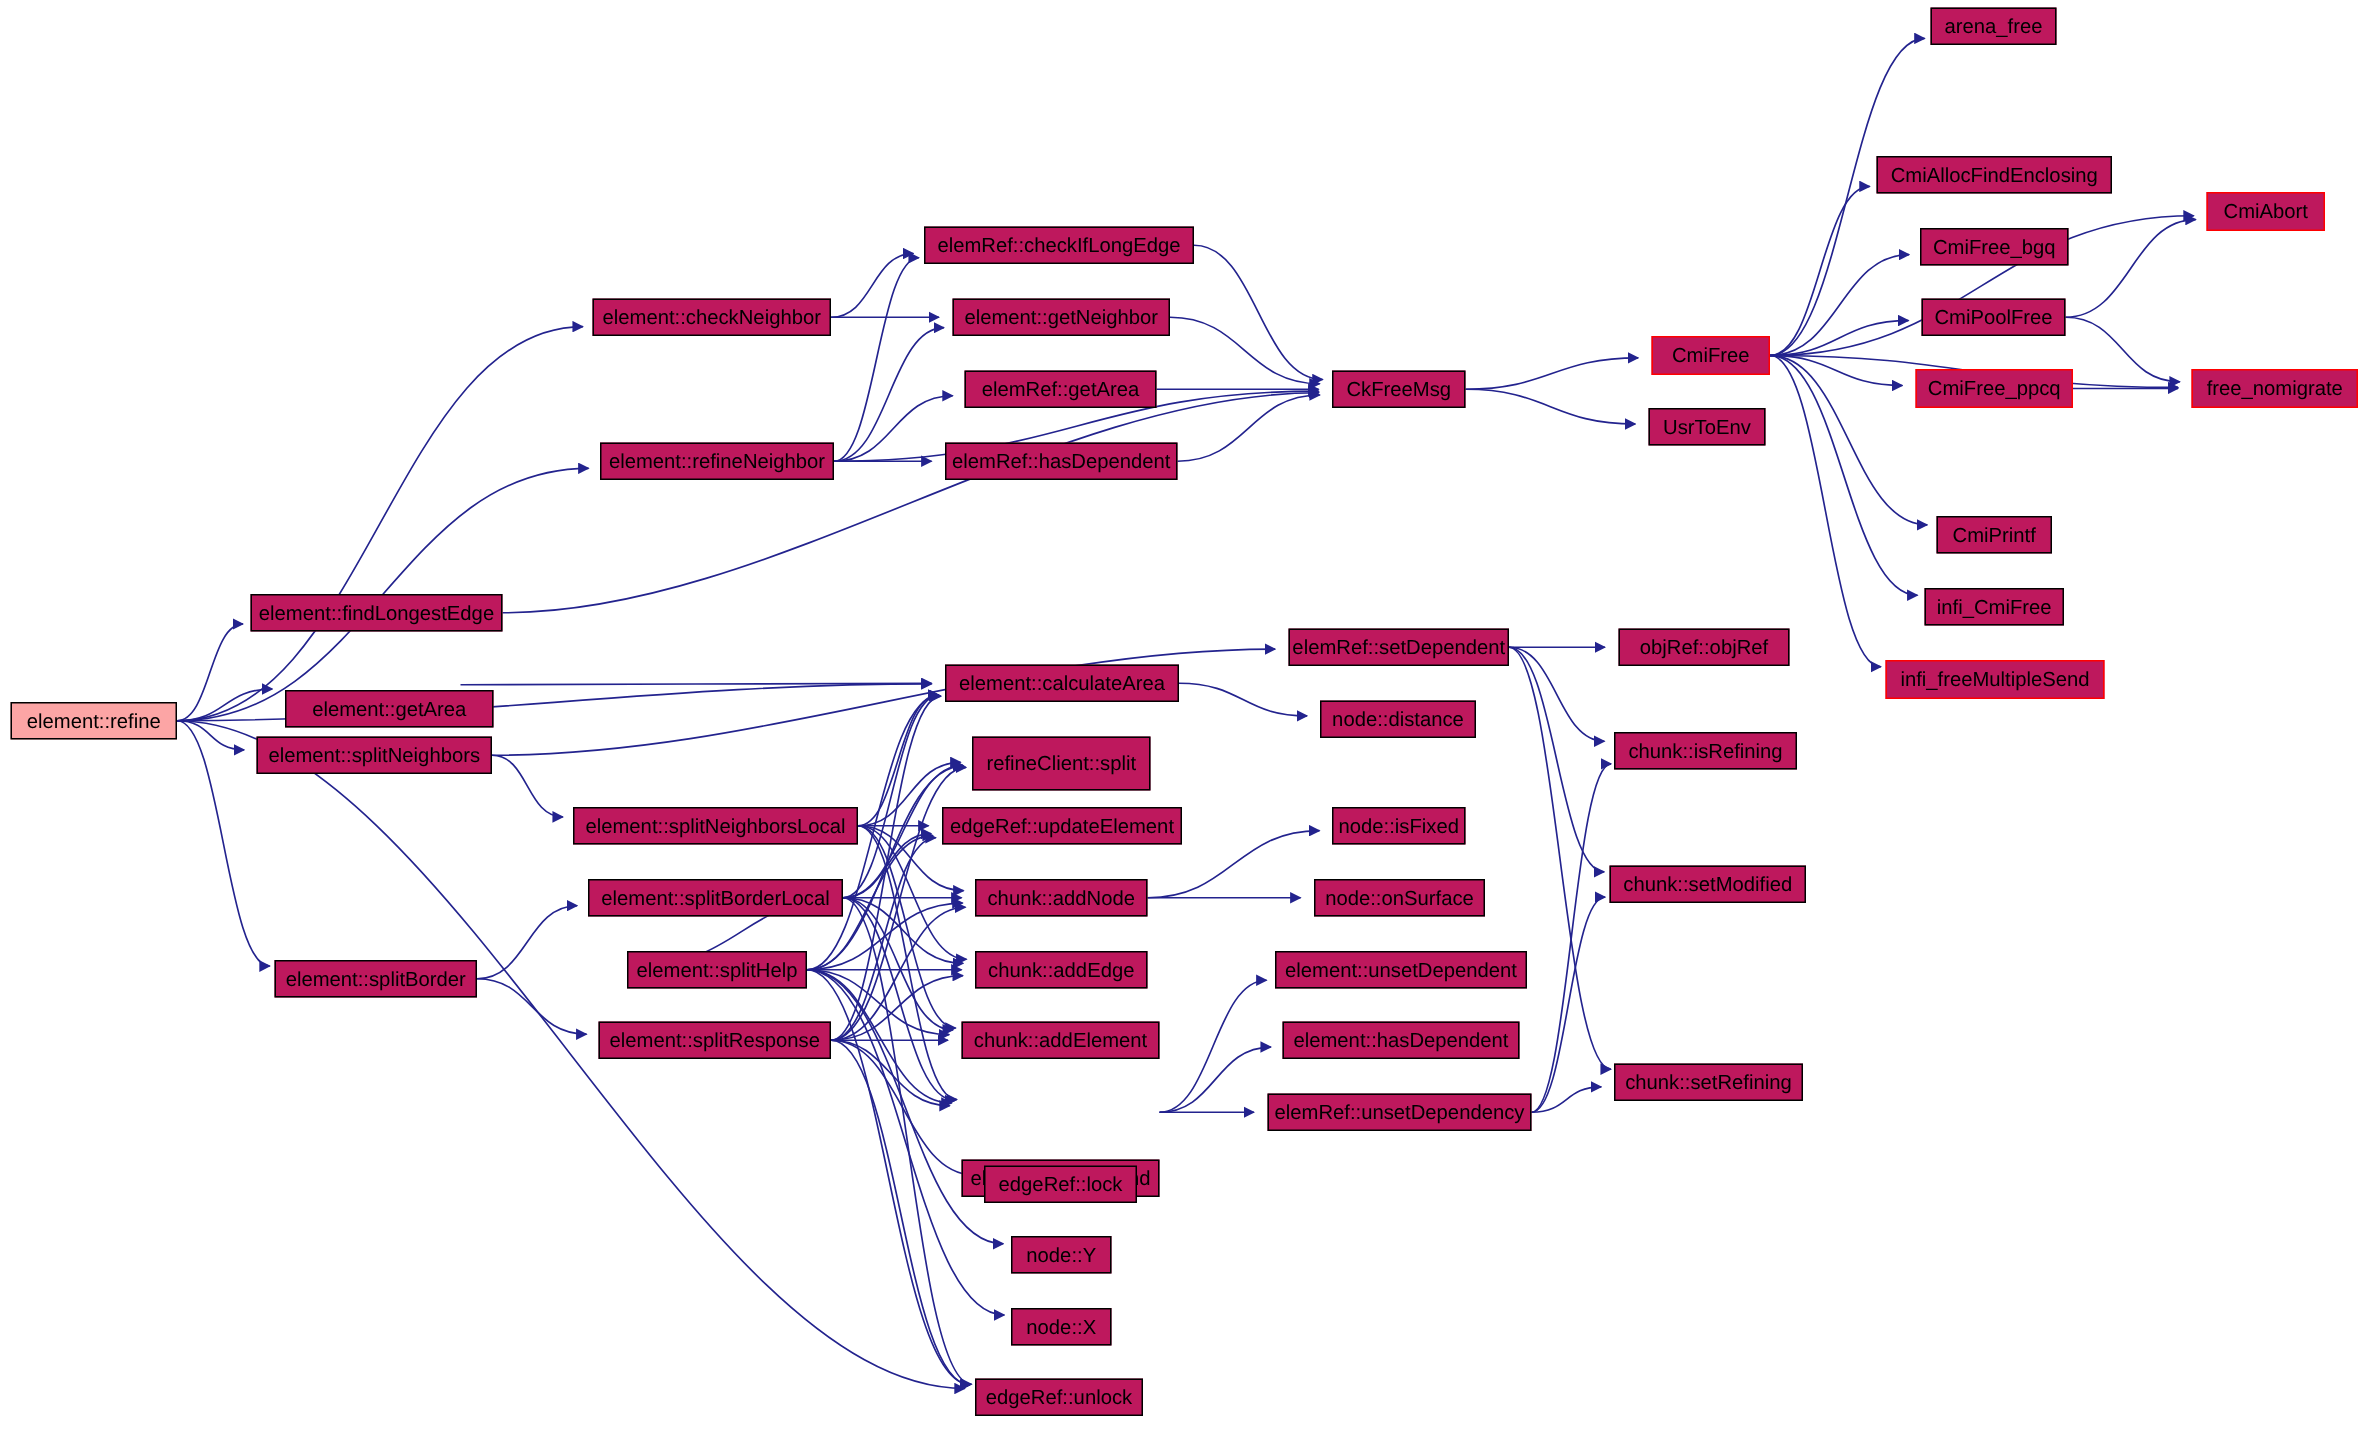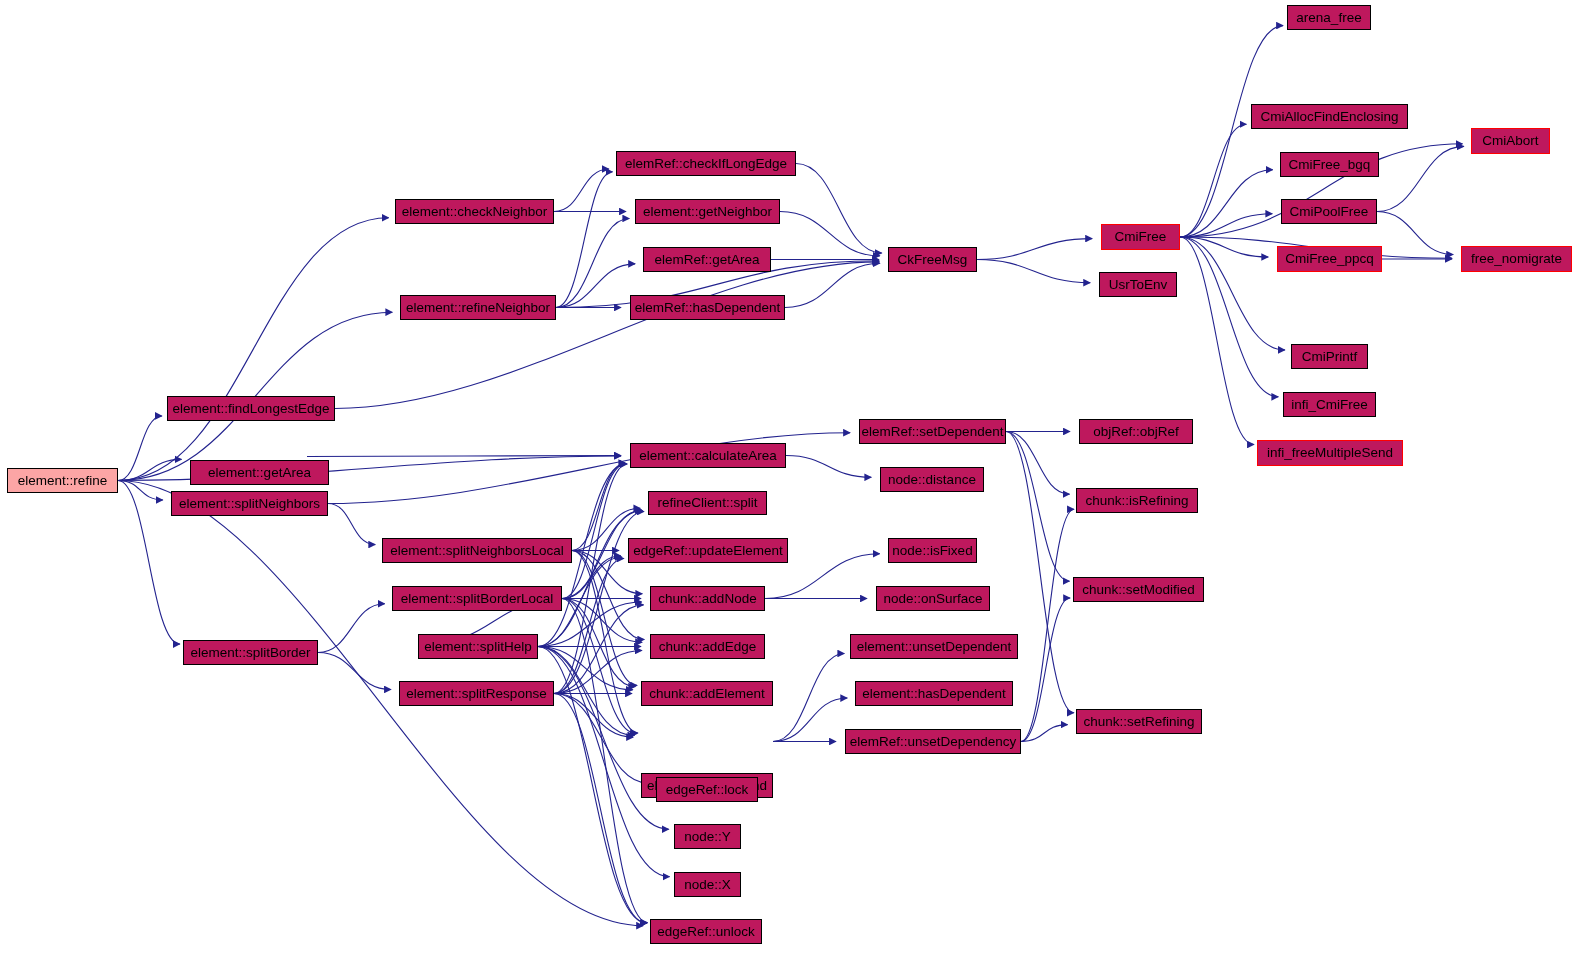--- a/index.html
+++ b/index.html
@@ -140,21 +140,21 @@
       <div class="node" style="left: 400px; top: 295px; width: 156px; height: 25px;">element::refineNeighbor</div>
       <div class="node" style="left: 167px; top: 396px; width: 168px; height: 25px;">element::findLongestEdge</div>
       <div class="node" style="left: 190px; top: 444px; width: 139px; height: 25px; margin-top: 16px;">element::getArea</div>
       <div class="node" style="left: 171px; top: 491px; width: 157px; height: 25px;">element::splitNeighbors</div>
       <div class="node" style="left: 183px; top: 640px; width: 135px; height: 25px;">element::splitBorder</div>
       <div class="node" style="left: 616px; top: 151px; width: 180px; height: 25px;">elemRef::checkIfLongEdge</div>
       <div class="node" style="left: 635px; top: 199px; width: 145px; height: 25px;">element::getNeighbor</div>
       <div class="node" style="left: 643px; top: 247px; width: 128px; height: 25px;">elemRef::getArea</div>
       <div class="node" style="left: 630px; top: 295px; width: 155px; height: 25px;">elemRef::hasDependent</div>
       <div class="node" style="left: 630px; top: 443px; width: 156px; height: 25px;">element::calculateArea</div>
-      <div class="node" style="left: 648px; top: 491px; width: 119px; height: 24px;">refineClient::split</div>
+      <div class="node" style="left: 648px; top: 491px; width: 119px; height: 36px;">refineClient::split</div>
       <div class="node" style="left: 628px; top: 538px; width: 160px; height: 25px;">edgeRef::updateElement</div>
       <div class="node" style="left: 650px; top: 586px; width: 115px; height: 25px;">chunk::addNode</div>
       <div class="node" style="left: 650px; top: 634px; width: 115px; height: 25px;">chunk::addEdge</div>
       <div class="node" style="left: 641px; top: 681px; width: 132px; height: 25px;">chunk::addElement</div>
       <div class="node" style="left: 641px; top: 729px; width: 132px; height: 25px; margin-top: 44px;">element::tellDepend</div>
       <div class="node" style="left: 656px; top: 777px; width: 102px; height: 25px;">edgeRef::lock</div>
       <div class="node" style="left: 674px; top: 824px; width: 67px; height: 25px;">node::Y</div>
       <div class="node" style="left: 674px; top: 872px; width: 67px; height: 25px;">node::X</div>
       <div class="node" style="left: 650px; top: 919px; width: 112px; height: 25px;">edgeRef::unlock</div>
       <div class="node" style="left: 382px; top: 538px; width: 190px; height: 25px;">element::splitNeighborsLocal</div>

